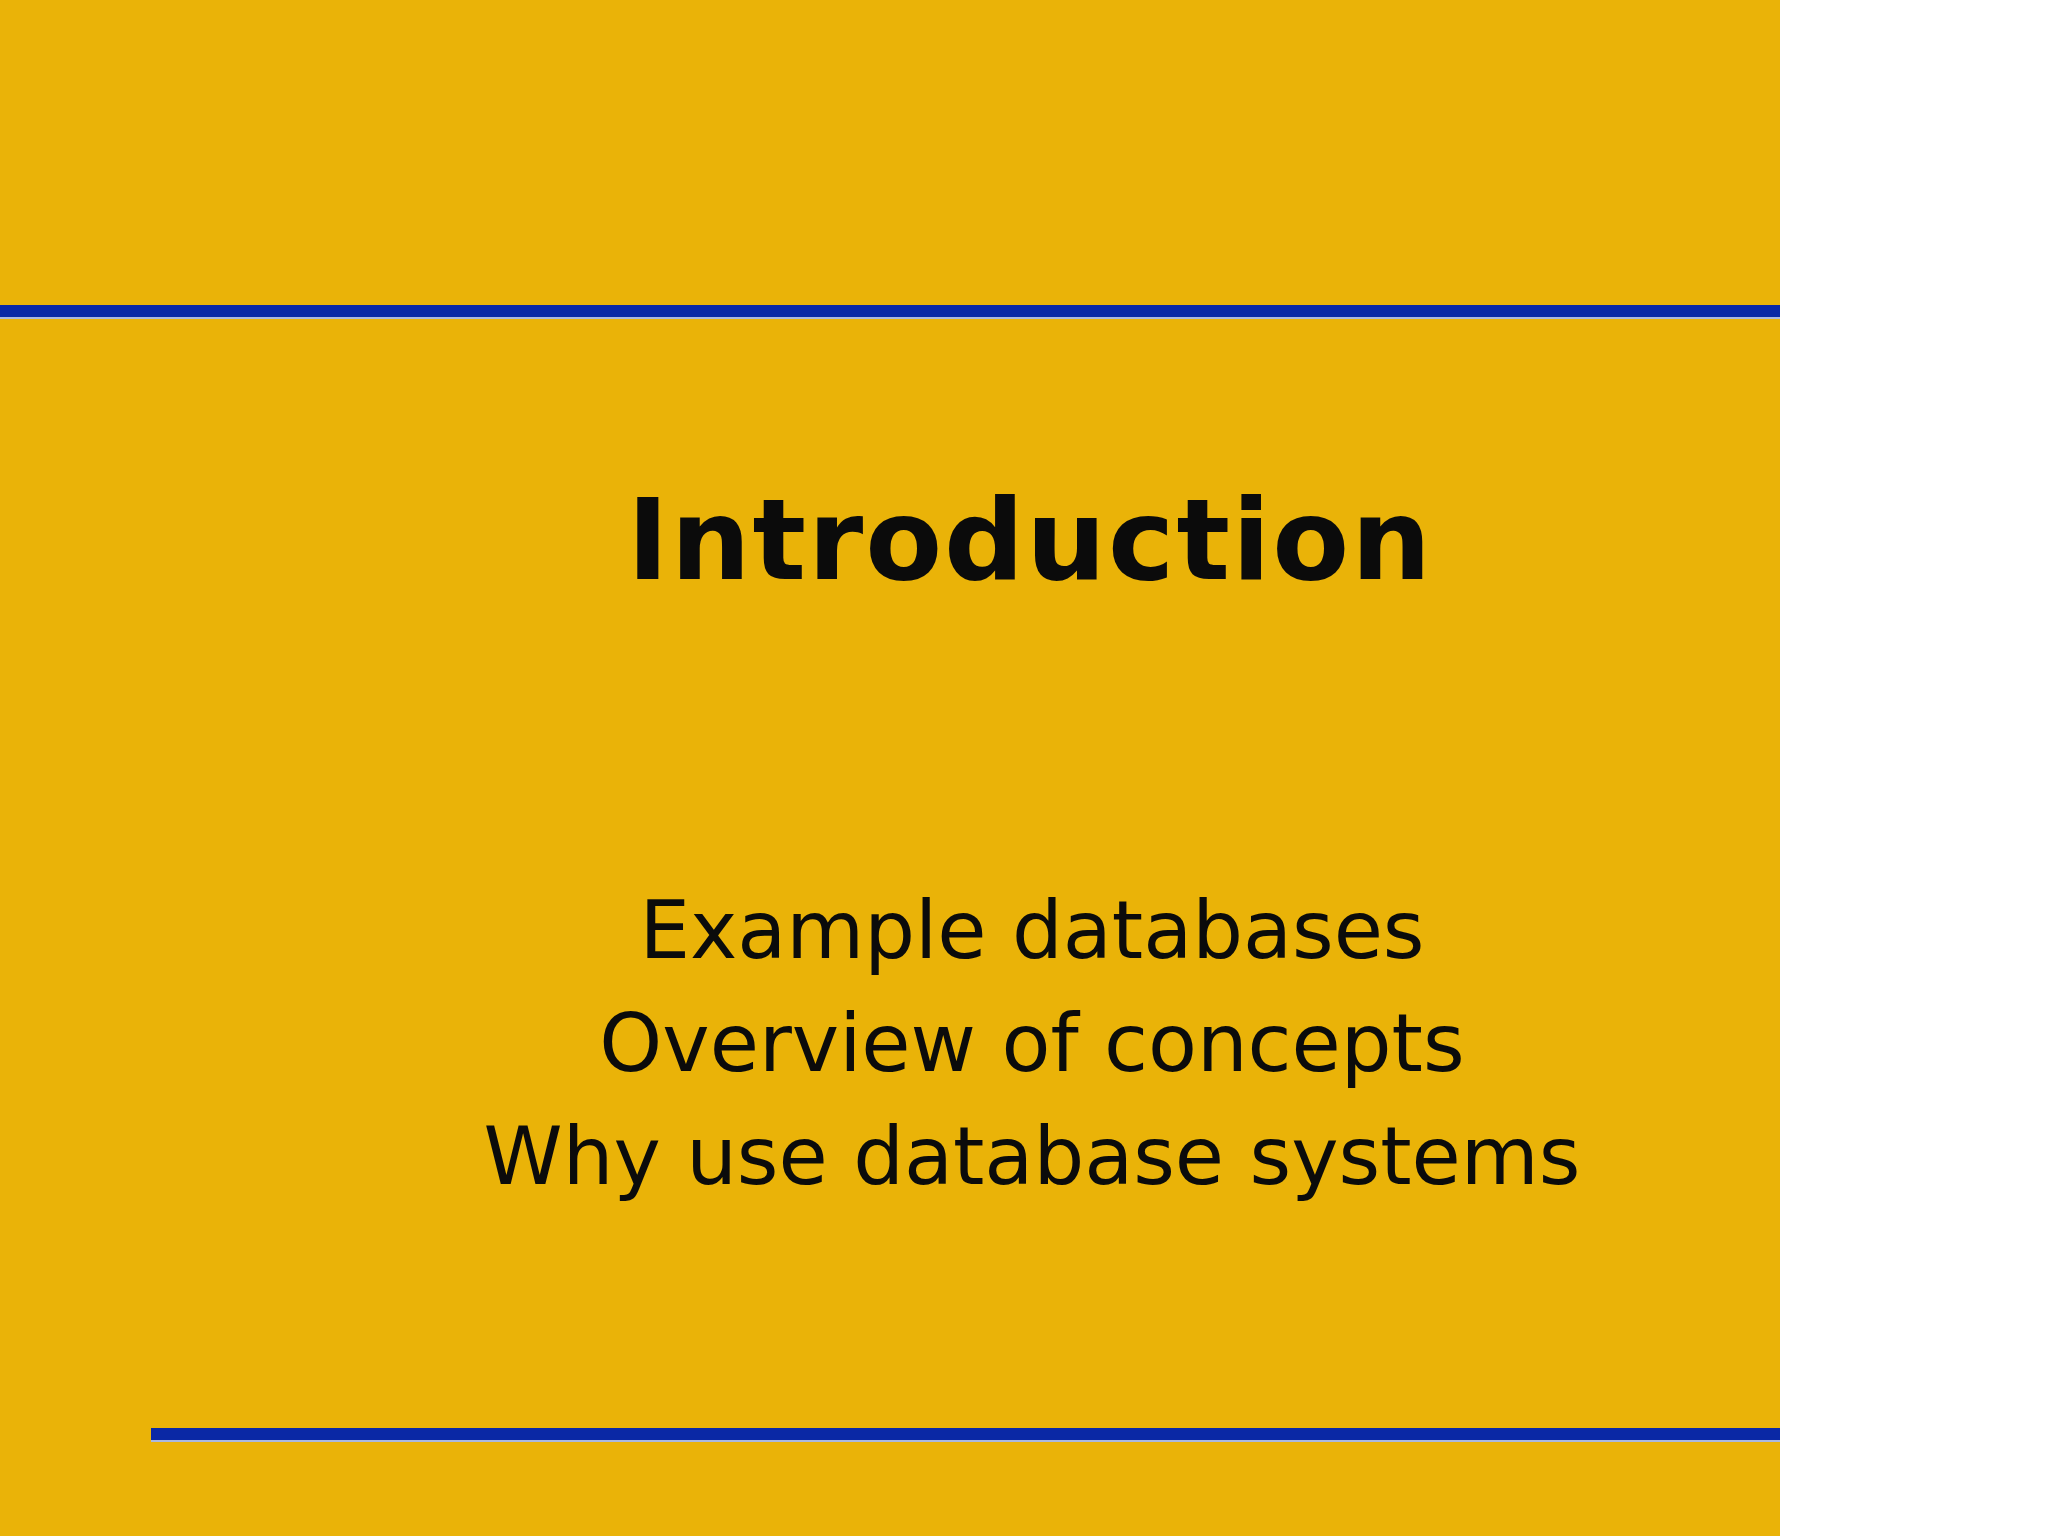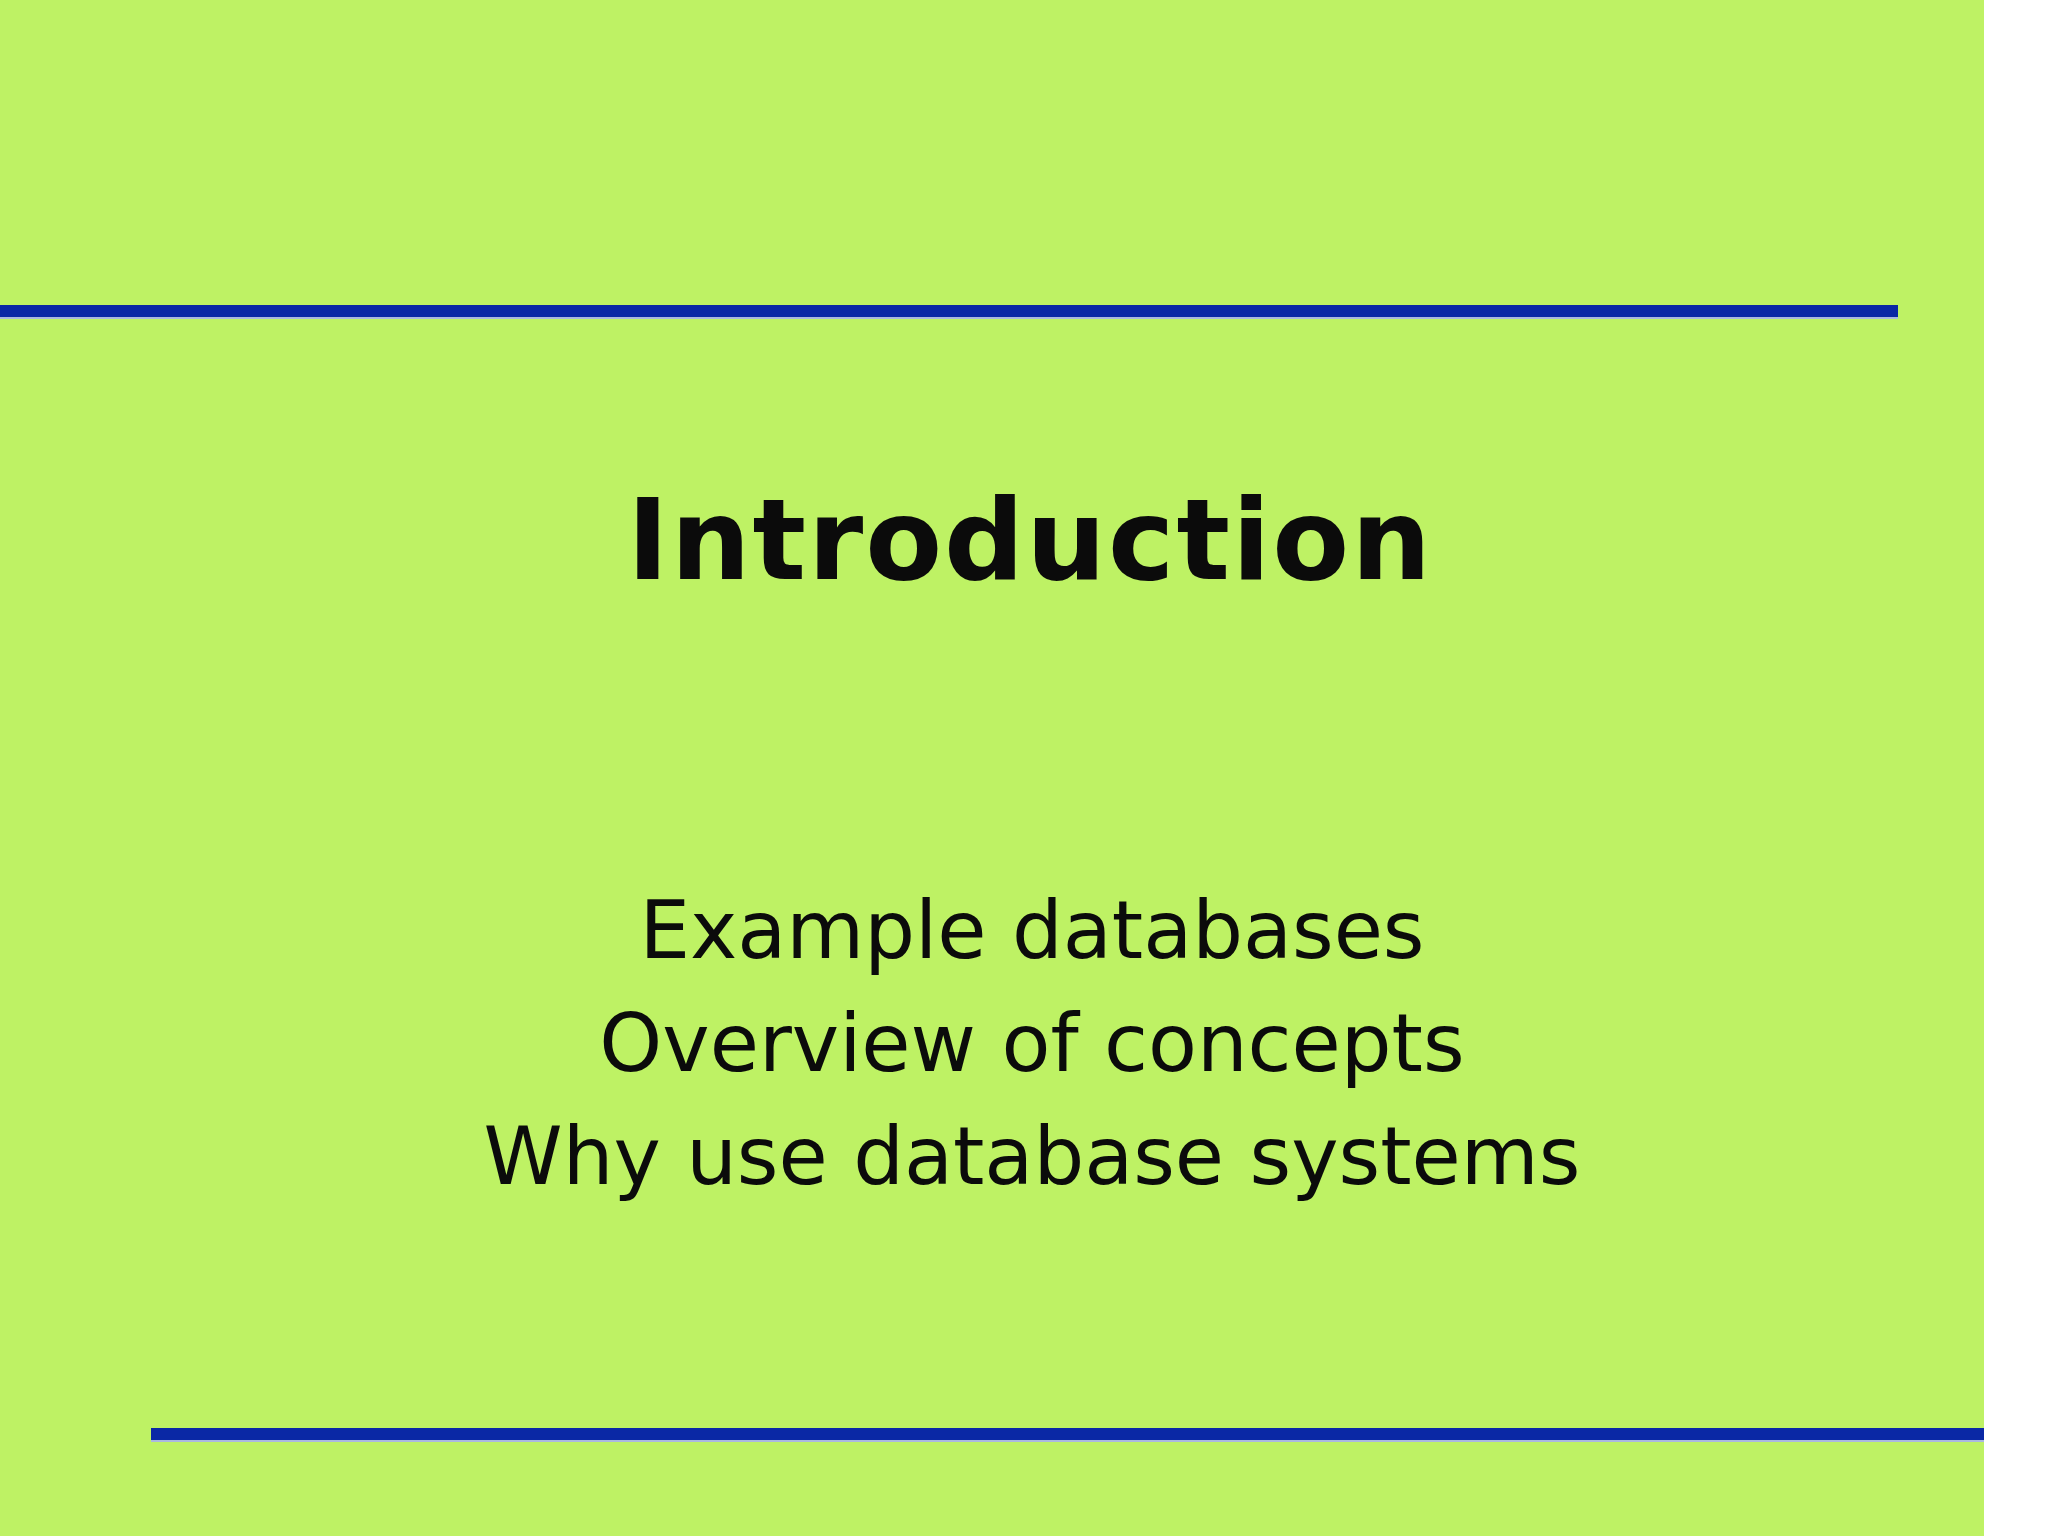--- a/index.html
+++ b/index.html
@@ -2,23 +2,23 @@
 <html style="--accent: #0a28a5;"><head>
 <meta charset="utf-8">
 <style>
   html, body {
     margin: 0;
     padding: 0;
     background: #ffffff;
   }
   .slide {
     position: relative;
-    width: 1984px;
+    width: 1780px;
     height: 1536px;
-    background: #bef264;
+    background: #eab308;
     overflow: hidden;
     font-family: "DejaVu Sans", sans-serif;
     color: #0b0b0b;
   }
   .rule {
     position: absolute;
     height: 12px;
     background: var(--accent, #0a28a5);
   }
   .rule-top {

